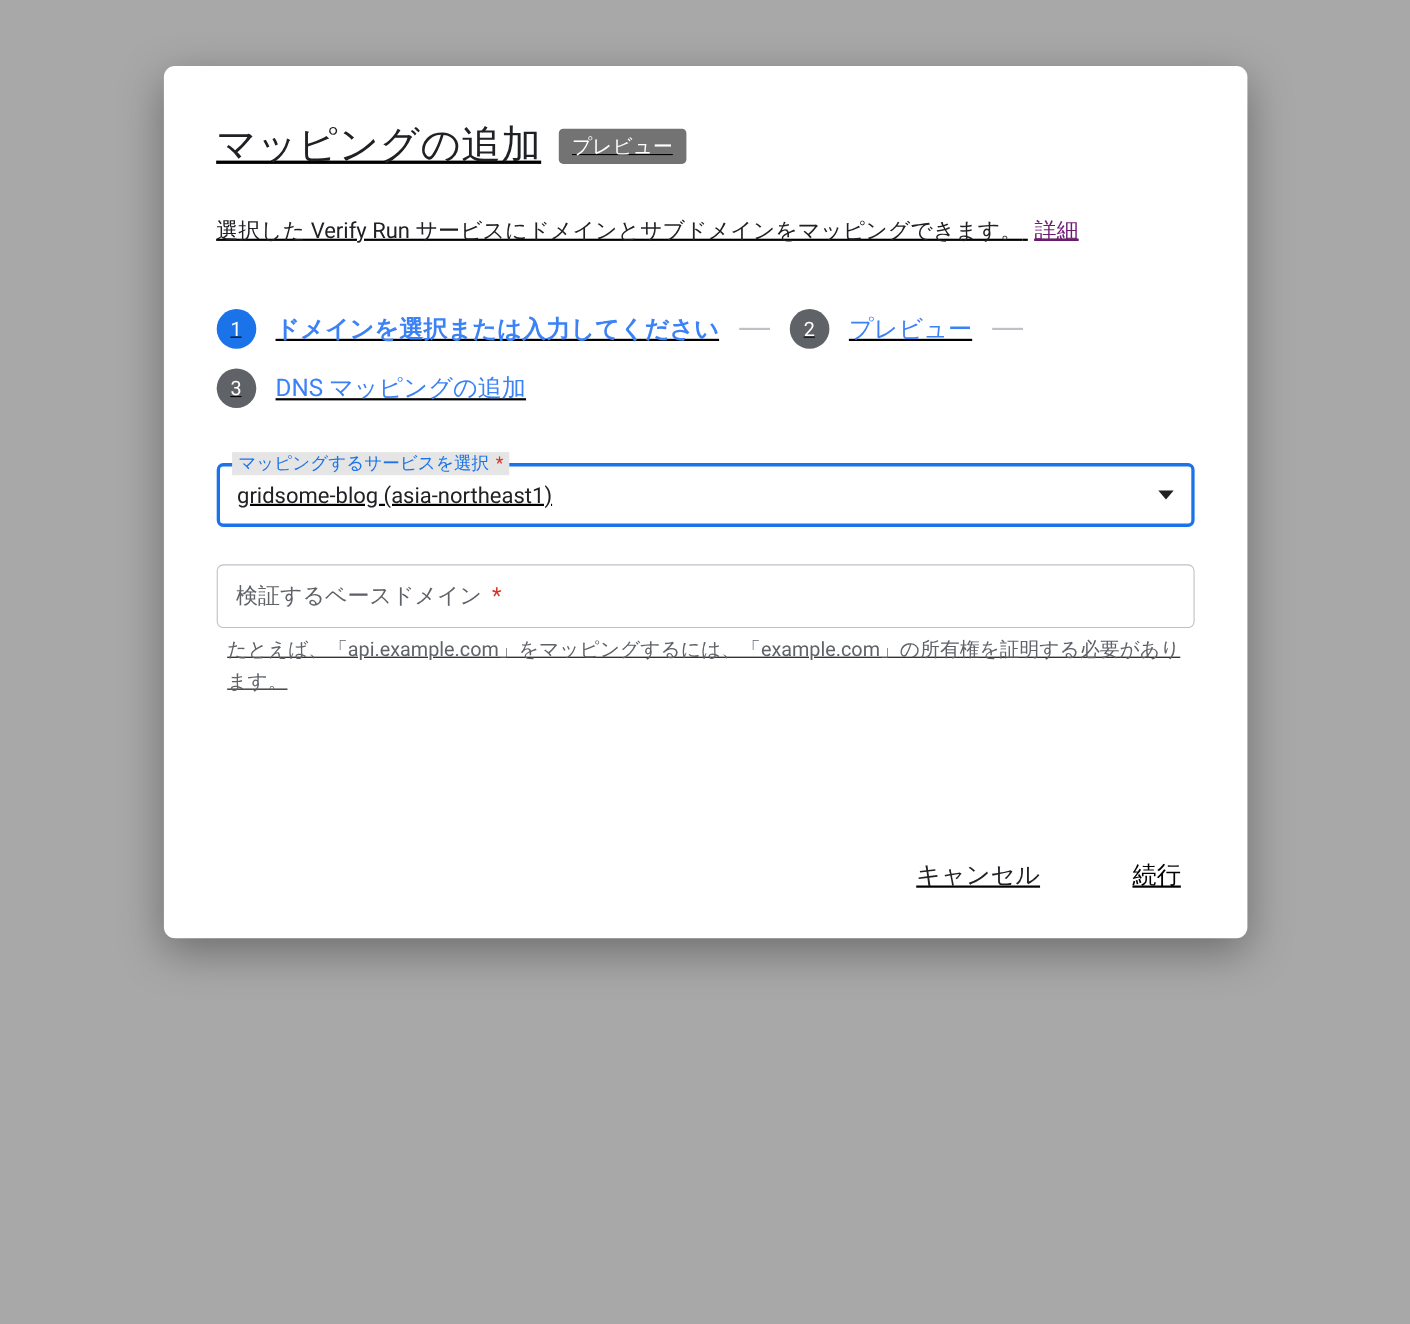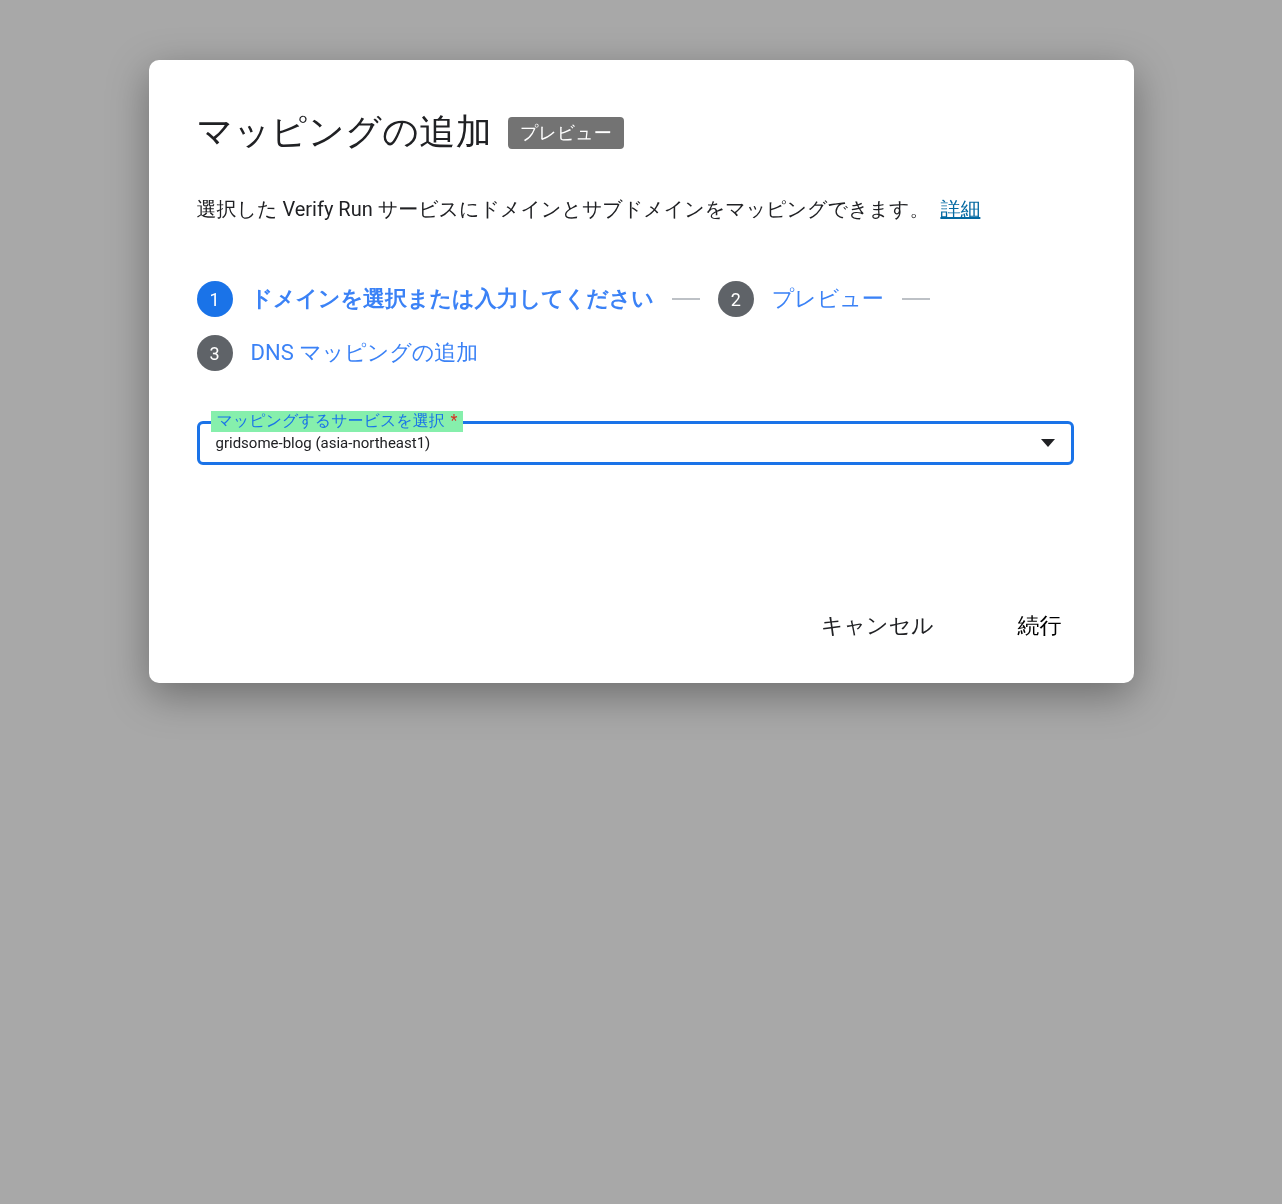--- a/index.html
+++ b/index.html
@@ -10,21 +10,22 @@
       justify-content: center;
       align-items: flex-start;
       padding: 60px 40px;
       min-height: 100vh;
     }
     .dialog {
       background: #fff;
       width: 985px;
       border-radius: 10px;
       box-shadow: 0 12px 40px rgba(0,0,0,0.35);
-      padding: 48px 60px 36px 48px;
+      padding: 48px 48px 36px 48px;
+      text-decoration: underline;
     }
     .dialog-header {
       display: flex;
       align-items: center;
       gap: 16px;
       margin-bottom: 36px;
     }
     .dialog-title {
       font-size: 36px;
       font-weight: 400;
@@ -39,21 +40,21 @@
       border-radius: 4px;
       display: inline-block;
     }
     .dialog-description {
       font-size: 20px;
       color: #202124;
       line-height: 1.6;
       margin-bottom: 56px;
     }
     .link-detail {
-      color: #0369a1;
+      color: #701a75;
       text-decoration: underline;
       cursor: pointer;
       margin-left: 6px;
     }
     .stepper {
       display: flex;
       flex-wrap: wrap;
       align-items: center;
       gap: 18px 18px;
       margin-bottom: 50px;
@@ -86,37 +87,37 @@
       height: 2px;
       background: #bdc1c6;
     }
 
     
     .field-wrap { position: relative; margin-bottom: 34px; }
     .field-label-float {
       position: absolute;
       top: -10px;
       left: 14px;
-      background: #86efac;
+      background: #e5e5e5;
       padding: 0 6px;
       font-size: 16px;
       color: #5f6368;
     }
     .field-label-float.focused { color: #1a73e8; }
     .field-label-float .req { color: #d93025; margin-left: 2px; }
     .field-box {
       width: 100%;
-      height: 44px;
+      height: 58px;
       border: 1px solid #bdc1c6;
       border-radius: 6px;
       padding: 0 18px;
       display: flex;
       align-items: center;
       justify-content: space-between;
-      font-size: 15px;
+      font-size: 20px;
       color: #202124;
       background: #fff;
       cursor: pointer;
     }
     .field-box.focused {
       border: 3px solid #1a73e8;
       padding: 0 16px;
     }
     .field-box .caret {
       width: 0; height: 0;
@@ -209,19 +210,29 @@
       <span>マッピングするサービスを選択</span>
       <span class="req">*</span>
     </div>
     <div class="field-box focused">
       <span>gridsome-blog (asia-northeast1)</span>
       <span class="caret"></span>
     </div>
   </div>
 
 
+  <div class="input-group">
+    <div class="field-wrap" style="margin-bottom:0;">
+      <input type="text" class="text-input" value="" style="">
+      <div class="placeholder-label">
+        <span>検証するベースドメイン</span>
+        <span class="req">*</span>
+      </div>
+    </div>
+    <p class="helper-text">たとえば、「api.example.com」をマッピングするには、「example.com」の所有権を証明する必要があります。</p>
+  </div>
 
   <div class="dialog-actions">
     <button class="btn-text btn-cancel">キャンセル</button>
     <button class="btn-text btn-continue">続行</button>
   </div>
 
 </div>
 
 </body></html>

